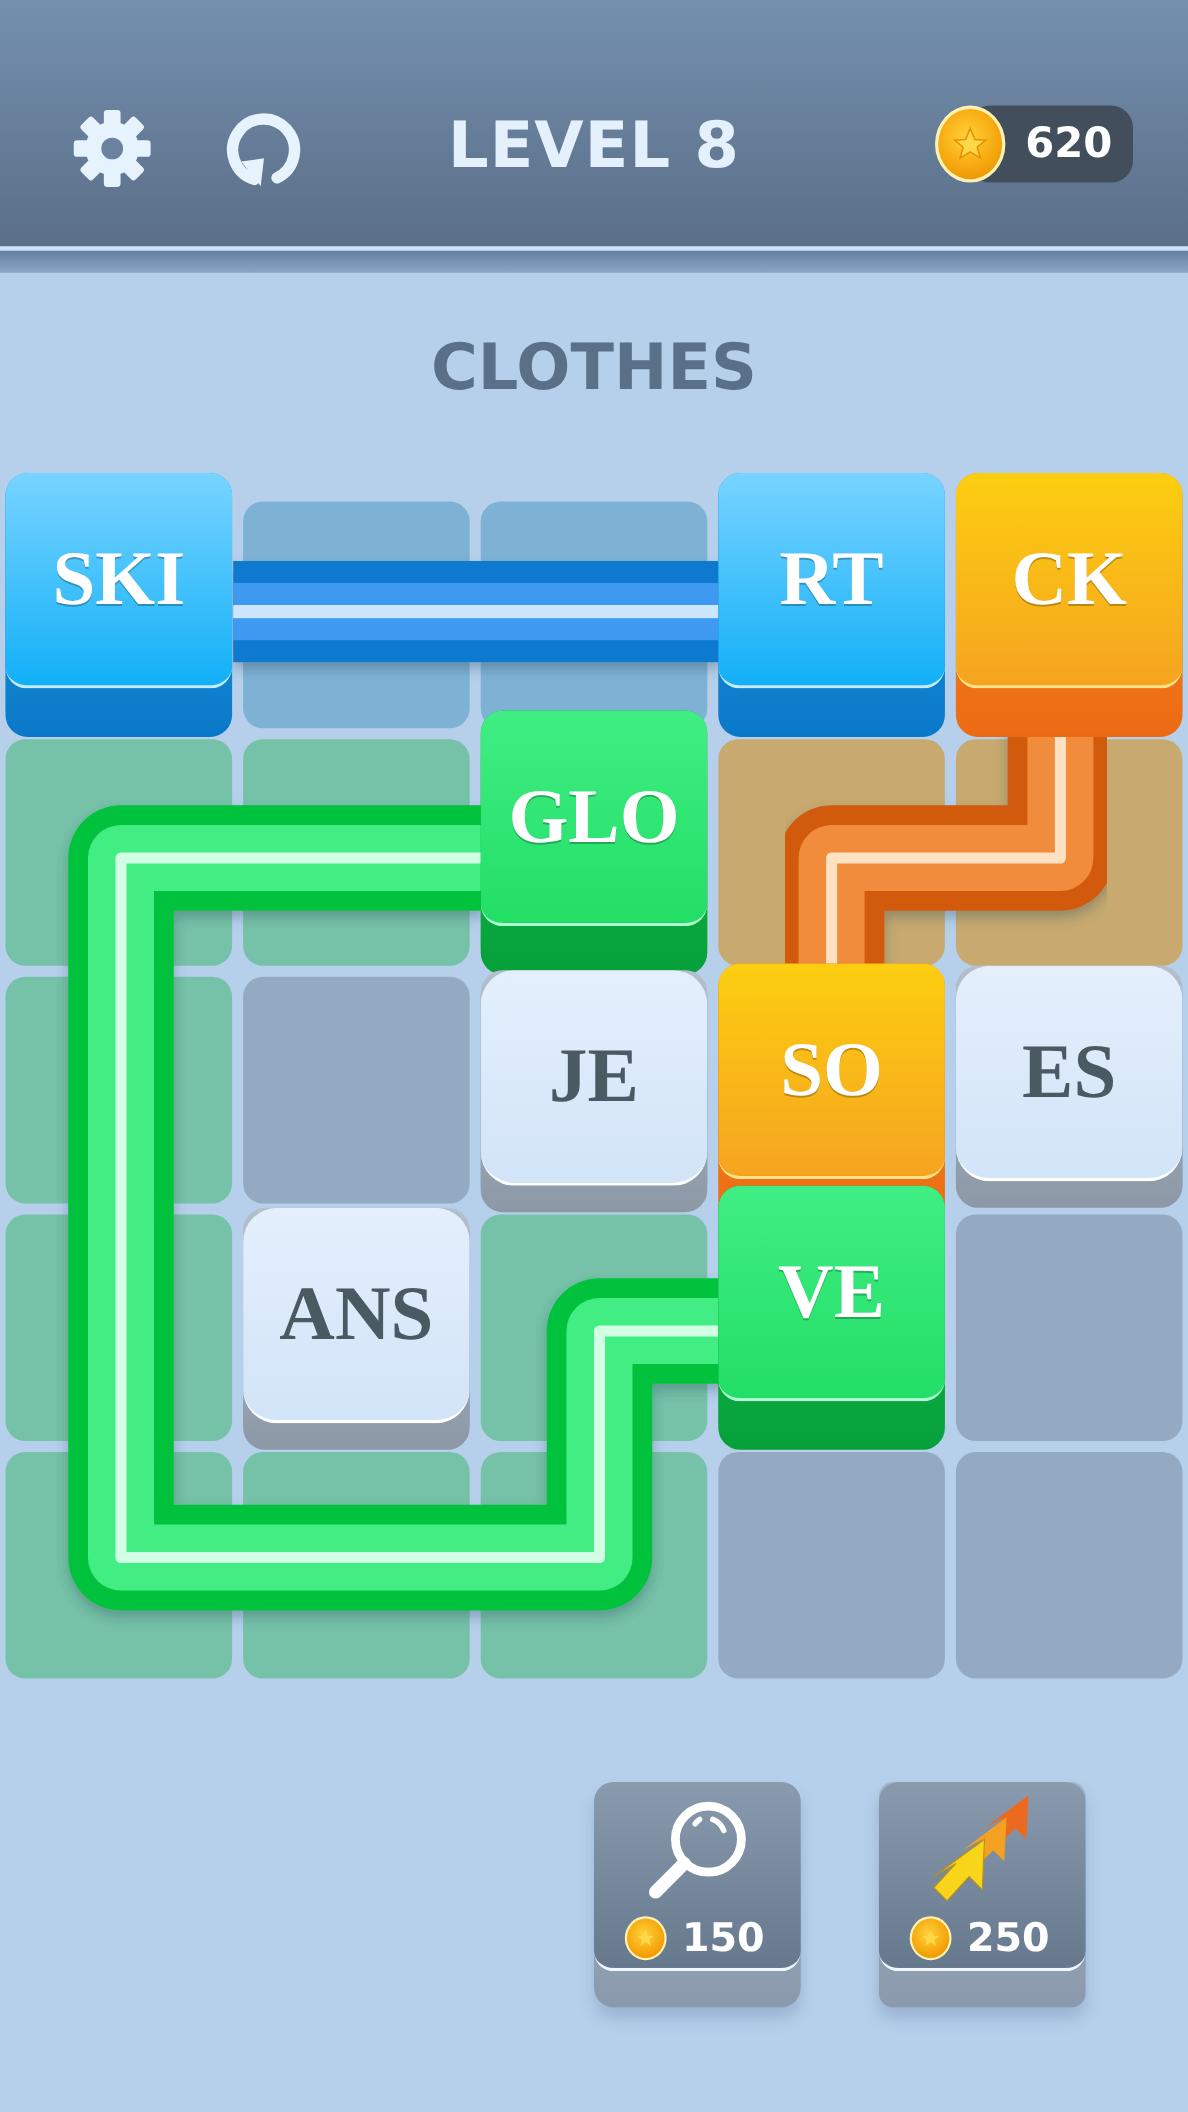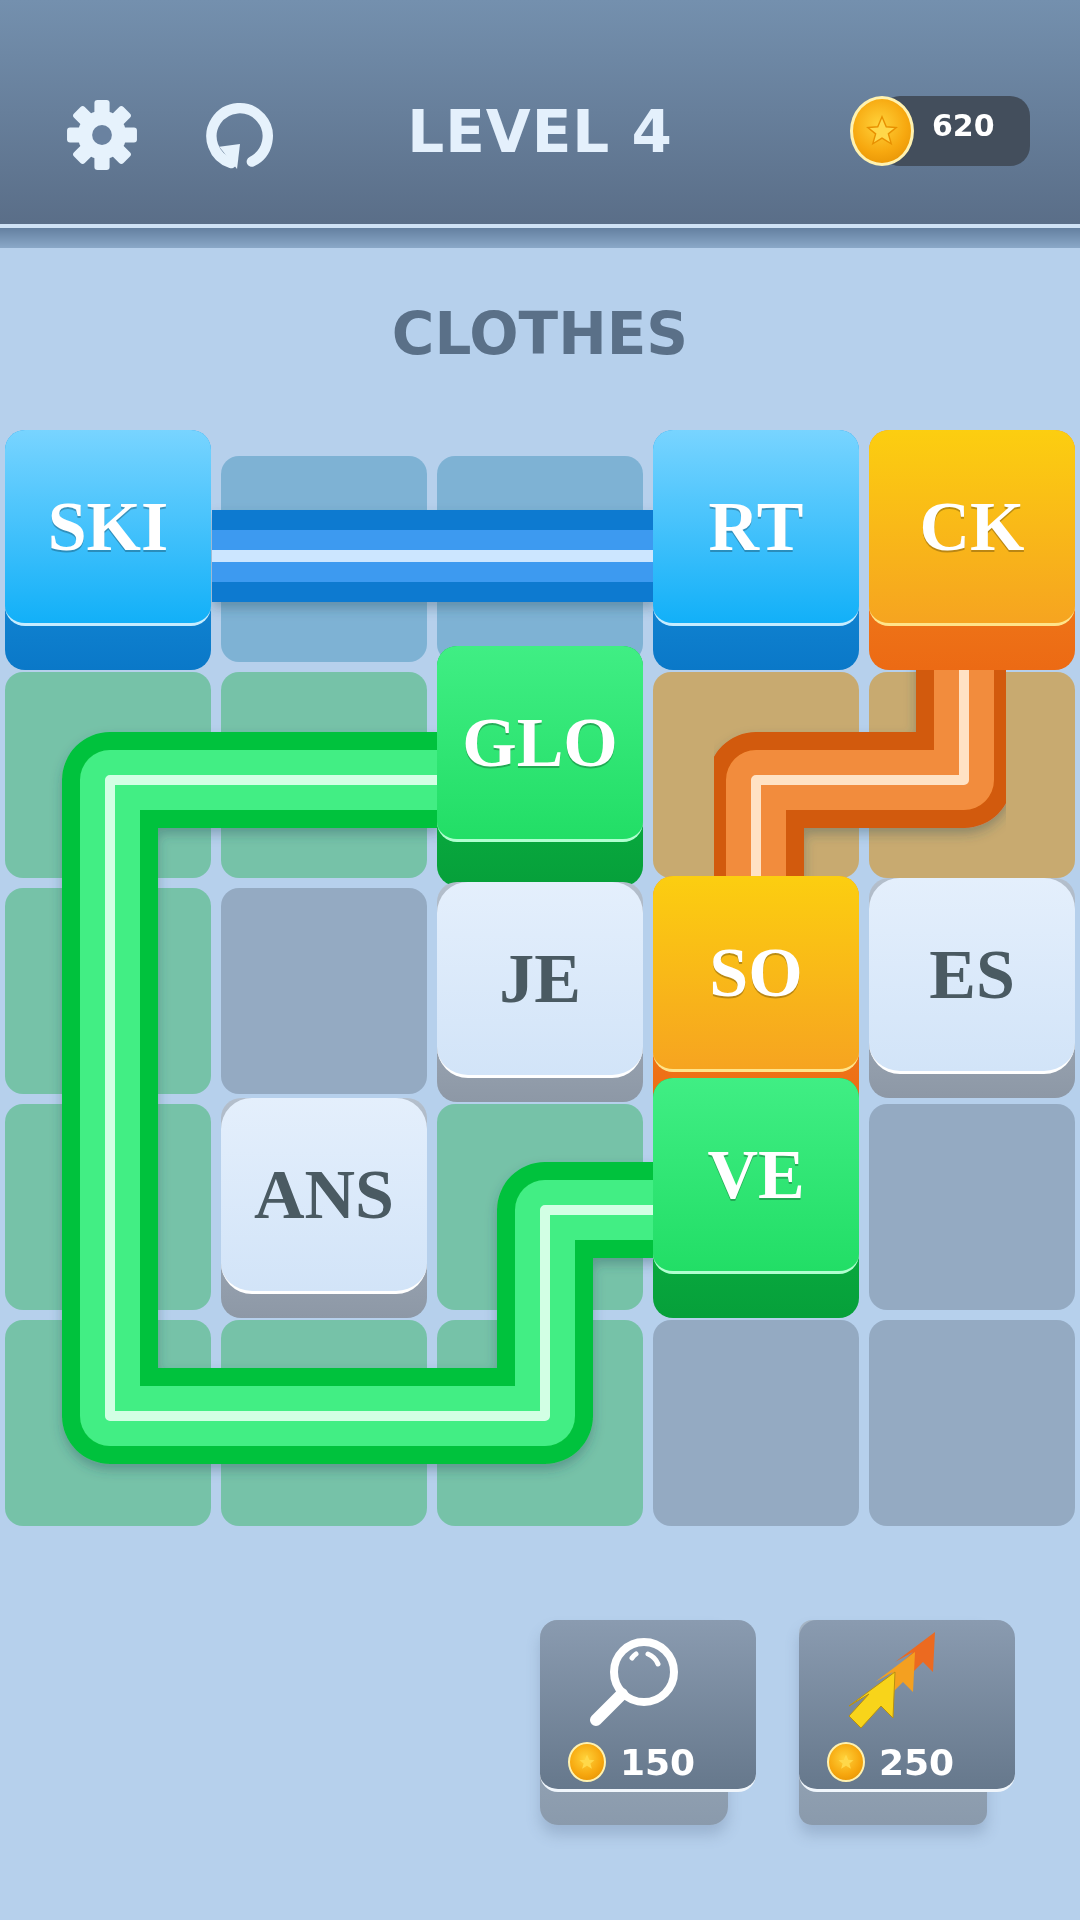--- a/index.html
+++ b/index.html
@@ -29,21 +29,21 @@
     font-family: "DejaVu Sans", sans-serif;
   }
   .coins {
     position: absolute; left: 850px; top: 96px; width: 180px; height: 70px;
   }
   .coins .pill {
     position: absolute; left: 30px; top: 0; width: 150px; height: 70px;
     background: #434e5c; border-radius: 20px;
   }
   .coins .val {
-    position: absolute; left: 82px; top: 12px; font-size: 30px; font-weight: bold; color: #fff;
+    position: absolute; left: 82px; top: 12px; font-size: 38px; font-weight: bold; color: #fff;
   }
   .coin {
     border-radius: 50%;
     background: radial-gradient(circle at 45% 40%, #ffd23a 0%, #f7a80f 55%, #e08a00 100%);
     border: 3px solid #fff2b0;
     display: flex; align-items: center; justify-content: center;
   }
   .category {
     position: absolute; top: 300px; left: 0; width: 1080px; text-align: center;
     font-size: 58px; font-weight: bold; color: #5a7088;
@@ -78,21 +78,21 @@
   .tile .face span { text-shadow: 0 2px 0 rgba(0,0,0,0.25); font-family: Liberation Serif, serif; }
   .tile.white .face span { text-shadow: none; }
   .pipe { position: absolute; }
   .booster {
     position: absolute; top: 1620px; width: 188px; height: 205px; border-radius: 18px;
     background: linear-gradient(#a4b4c4, #8a9aac);
     box-shadow: 0 10px 14px rgba(80,100,130,0.25);
     cursor: pointer;
   }
   .booster .face {
-    position: absolute; left: 0; top: 0; width: 216px; height: 172px; border-radius: 18px;
+    position: absolute; left: 0; top: 0; width: 188px; height: 172px; border-radius: 18px;
     background: linear-gradient(#8a9bb0, #66788c);
     border-bottom: 3px solid #f0f6fc;
   }
   .booster .price {
     position: absolute; left: 28px; top: 122px; height: 40px; display: flex; align-items: center; gap: 14px;
   }
   .booster .price .num { font-size: 36px; font-weight: bold; color: #fff; }
 </style>
 </head>
 <body>
@@ -117,21 +117,21 @@
     </svg>
   </div>
 
   <div class="icon-btn" style="left:200px;">
     <svg width="74" height="74" viewBox="0 0 100 100">
       <path d="M38 88 A38 38 0 1 1 66 86" fill="none" stroke="#e6f2fc" stroke-width="14" stroke-linecap="round"></path>
       <polygon points="22,66 46,96 50,62" fill="#e6f2fc"></polygon>
     </svg>
   </div>
 
-  <div class="level-title">LEVEL 4</div>
+  <div class="level-title">LEVEL 8</div>
 
   <div class="coins">
     <div class="pill"></div>
     <div class="coin" style="position:absolute;left:0;top:0;width:64px;height:70px;">
       <svg width="34" height="34" viewBox="0 0 24 24">
           <polygon points="12,2 15,9 22,9.5 16.5,14 18.5,21 12,17 5.5,21 7.5,14 2,9.5 9,9" fill="#ffd84a" stroke="#e89000" stroke-width="1"></polygon>
         </svg>
     </div>
     <div class="val">620</div>
   </div>

